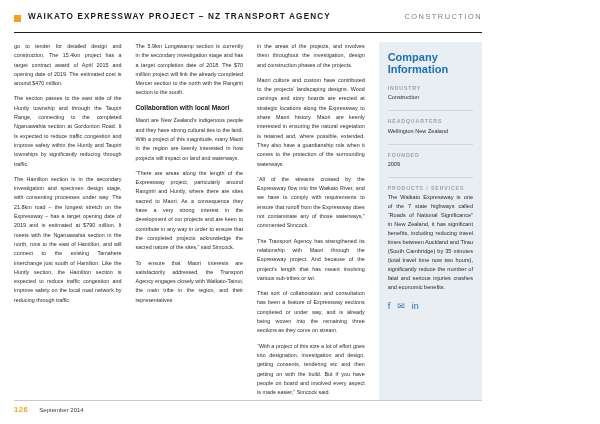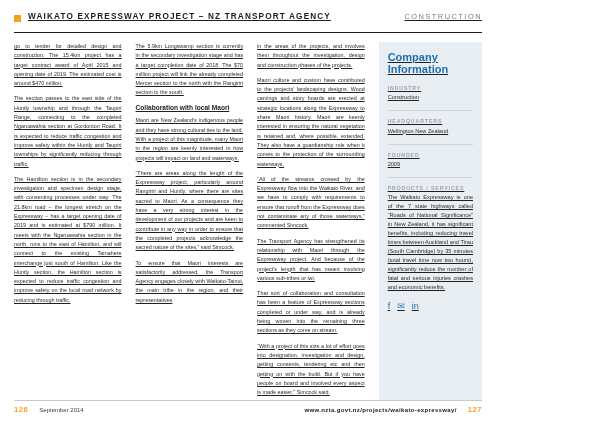--- a/index.html
+++ b/index.html
@@ -13,21 +13,20 @@
     font-family: "Liberation Sans", sans-serif;
     color: #231f20;
     overflow: hidden;
   }
   .page {
     position: relative;
     width: 496px;
     height: 424px;
     box-sizing: border-box;
     padding: 10px 14px 0 14px;
-    text-decoration: underline;
   }
   
   .header {
     position: relative;
     height: 22px;
     border-bottom: 1.5px solid #1b1b1b;
     display: flex;
     align-items: flex-start;
     justify-content: space-between;
   }
@@ -227,19 +226,15 @@
       </div>
     </div>
 
   </div>
 
   <div class="footer">
     <div class="footer-left">
       <span class="folio">126</span>
       <span class="footer-date">September 2014</span>
     </div>
-    <div class="footer-right">
-      <span class="footer-url">www.nzta.govt.nz/projects/waikato-expressway/</span>
-      <span class="folio">127</span>
-    </div>
   </div>
 
 </div>
 
 </body></html>

